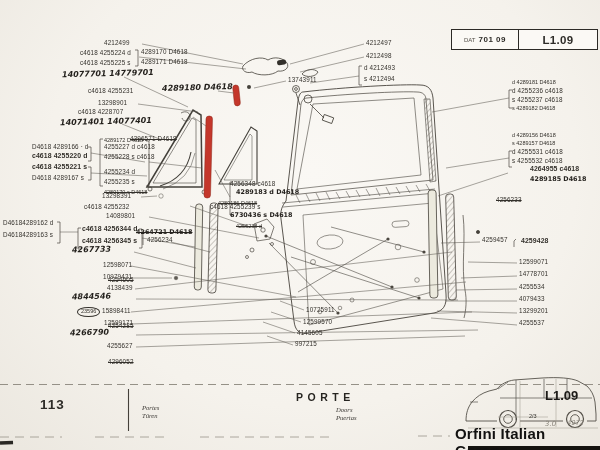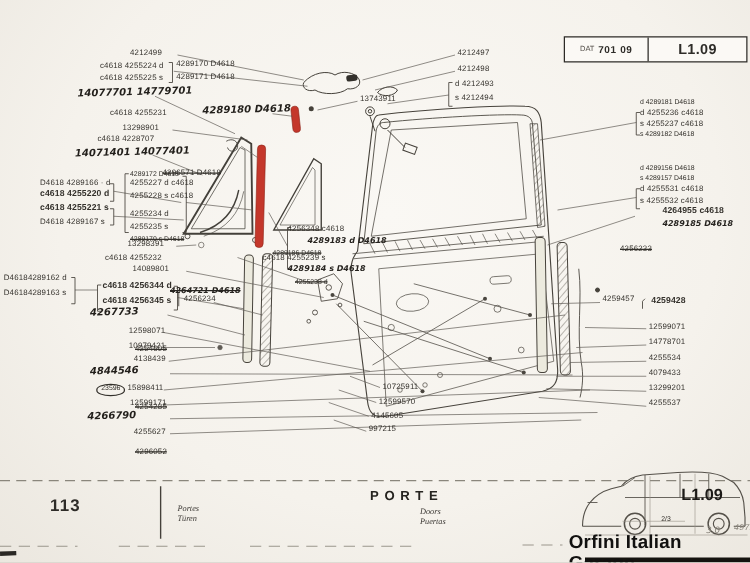--- a/index.html
+++ b/index.html
@@ -8,22 +8,22 @@
     background:radial-gradient(ellipse at 52% 38%, #faf8f4 0%, #f5f2ec 60%, #ebe7df 100%);
     font-family:"Liberation Sans",sans-serif;color:#2e2c28;
   }
   #art{position:absolute;left:0;top:0;width:600px;height:450px;pointer-events:none;}
   .lbl{position:absolute;white-space:nowrap;color:#33302b;line-height:1;}
   .p  {font-size:6.3px;letter-spacing:.15px;}
   .pb {font-size:6.9px;font-weight:bold;letter-spacing:.1px;}
   .ps {font-size:5.5px;}
   .st {text-decoration:line-through;text-decoration-thickness:1px;margin-top:28px;}
   .h  {font-size:8px;font-family:"DejaVu Sans",sans-serif;font-style:italic;font-weight:bold;color:#221f1b;transform:rotate(-1.5deg);}
-  .hs {font-size:6.4px;font-family:"DejaVu Sans",sans-serif;font-style:italic;font-weight:bold;color:#26231f;}
-  .hg {font-size:7px;font-family:"DejaVu Sans",sans-serif;font-style:italic;color:#8a857c;margin-left:20px;}
+  .hs {font-size:6.4px;font-family:"DejaVu Sans",sans-serif;font-weight:bold;color:#26231f;}
+  .hg {font-size:7px;font-family:"DejaVu Sans",sans-serif;font-style:italic;color:#8a857c;}
   .circ{border:1px solid #33302b;border-radius:50%;padding:1px 3px;}
   .hdr-box{position:absolute;left:451px;top:29px;width:145px;height:19px;border:1.3px solid #2c2a26;display:flex;background:#fbf9f5;}
   .hdr-left{width:66px;border-right:1.3px solid #2c2a26;display:flex;align-items:center;justify-content:center;gap:3px;}
   .hdr-left .dat{font-size:6px;color:#55504a;}
   .hdr-left .num{font-size:8px;font-weight:bold;letter-spacing:.5px;}
   .hdr-right{flex:1;display:flex;align-items:center;justify-content:center;font-size:11.5px;font-weight:bold;letter-spacing:.3px;}
   .pageno{position:absolute;left:40px;top:397px;font-size:13.5px;font-weight:bold;letter-spacing:1px;}
   .lang{position:absolute;font-size:6.6px;font-style:italic;color:#3a3733;line-height:1.25;font-family:"Liberation Serif",serif;}
   .porte{position:absolute;left:296px;top:391px;font-size:10.5px;font-weight:bold;letter-spacing:4.5px;color:#262420;}
   .sheet{position:absolute;left:545px;top:388px;font-size:13px;font-weight:bold;color:#1c1a17;}
@@ -224,24 +224,24 @@
       <span class="lbl h" style="left: 70px; top: 329px;">4266790</span>
       <span class="lbl p st" style="left: 108px; top: 331px;">4296052</span>
       <span class="lbl p" style="left: 107px; top: 343px;">4255627</span>
       <span class="lbl p" style="left: 366px; top: 40px;">4212497</span>
       <span class="lbl p" style="left: 366px; top: 53px;">4212498</span>
       <span class="lbl p" style="left: 364px; top: 65px;">d 4212493</span>
       <span class="lbl p" style="left: 364px; top: 76px;">s 4212494</span>
       <span class="lbl p" style="left: 288px; top: 77px;">13743911</span>
       <span class="lbl ps st" style="left: 218px; top: 173px;">4289186 D4618</span>
       <span class="lbl p" style="left: 230px; top: 181px;">4256348 c4618</span>
-      <span class="lbl hs" style="left: 246px; top: 189px;">4289183 d D4618</span>
+      <span class="lbl hs" style="left: 236px; top: 189px;">4289183 d D4618</span>
       <span class="lbl ps st" style="left: 236px; top: 196px;">4255238 d</span>
       <span class="lbl p" style="left: 210px; top: 204px;">c4618 4255239 s</span>
-      <span class="lbl hs" style="left: 230px; top: 212px;">4289184 s D4618</span>
+      <span class="lbl hs" style="left: 230px; top: 212px;">6730436 s D4618</span>
       <span class="lbl p" style="left: 306px; top: 307px;">10725911</span>
       <span class="lbl p" style="left: 303px; top: 319px;">12599570</span>
       <span class="lbl p" style="left: 297px; top: 330px;">4145605</span>
       <span class="lbl p" style="left: 295px; top: 341px;">997215</span>
       <span class="lbl ps" style="left: 512px; top: 80px;">d 4289181 D4618</span>
       <span class="lbl p" style="left: 512px; top: 88px;">d 4255236 c4618</span>
       <span class="lbl p" style="left: 512px; top: 97px;">s 4255237 c4618</span>
       <span class="lbl ps" style="left: 512px; top: 106px;">s 4289182 D4618</span>
       <span class="lbl ps" style="left: 512px; top: 133px;">d 4289156 D4618</span>
       <span class="lbl ps" style="left: 512px; top: 141px;">s 4289157 D4618</span>

